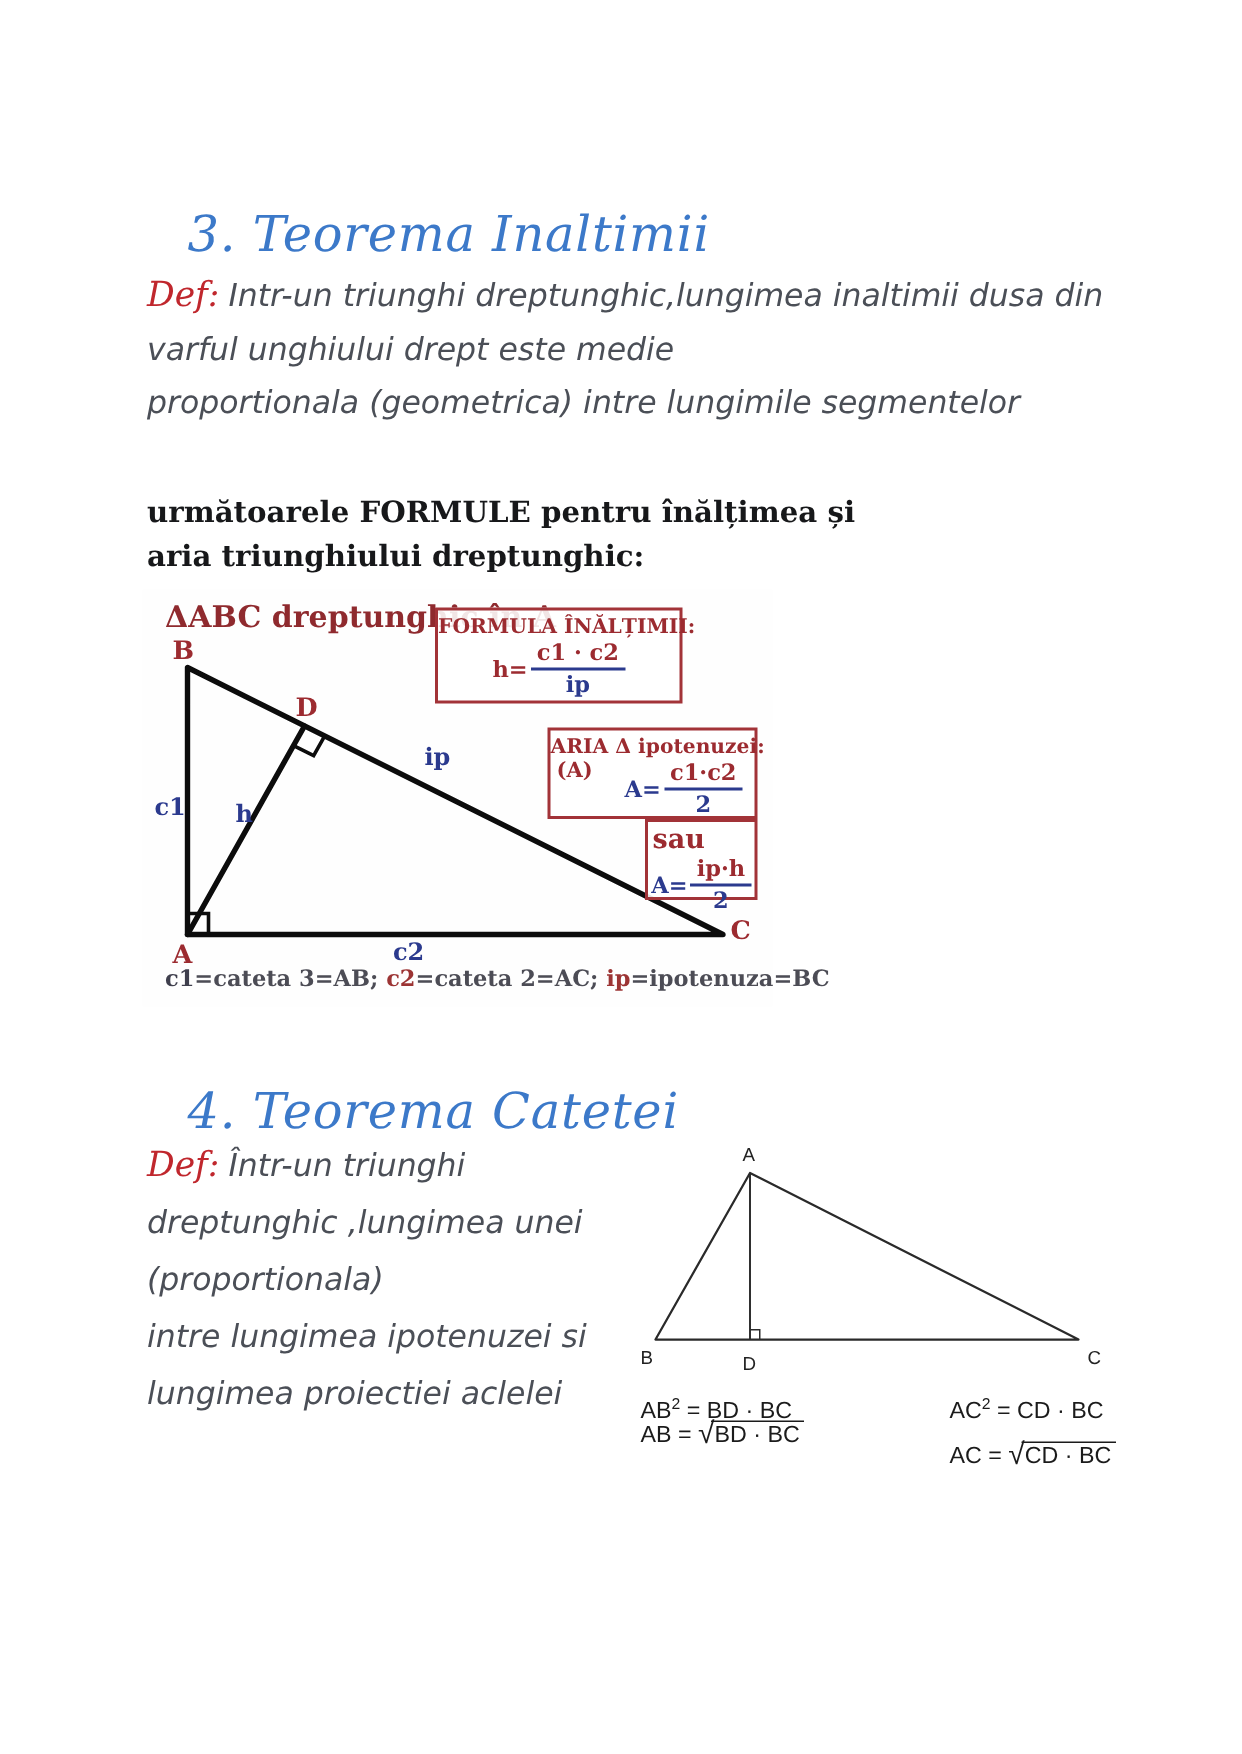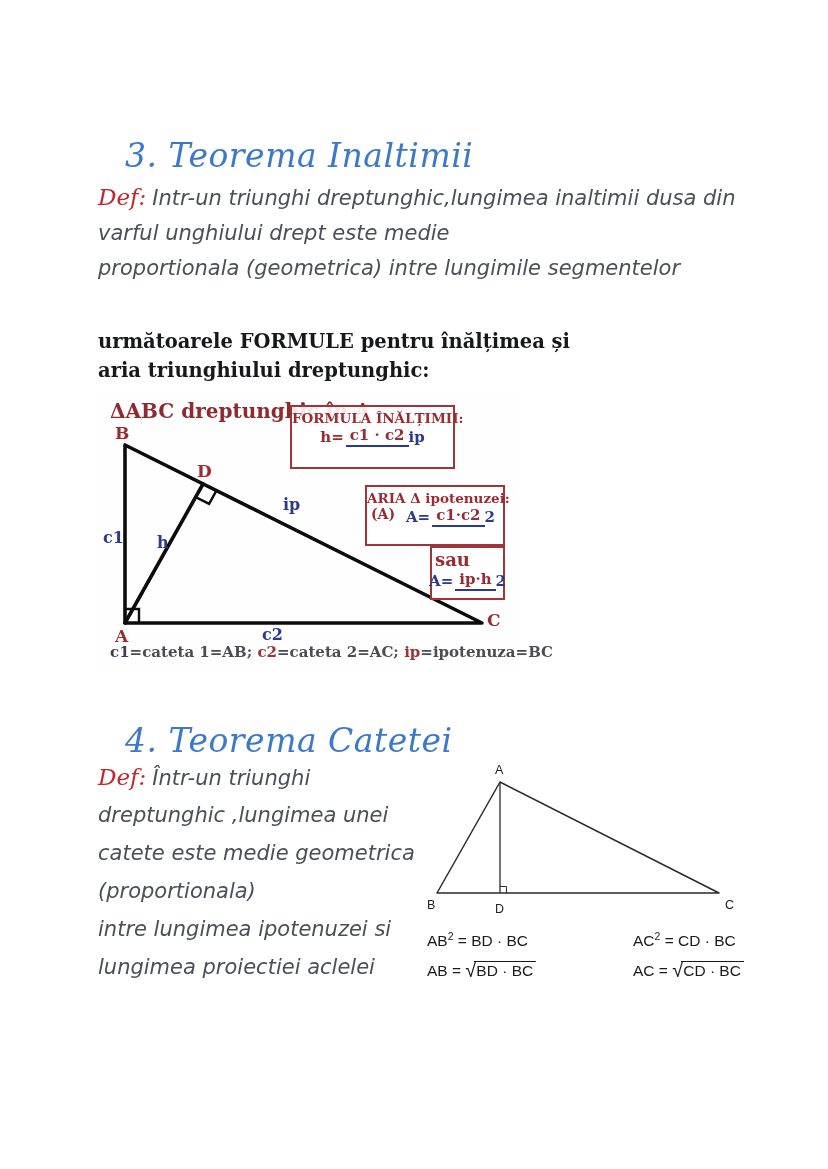--- a/index.html
+++ b/index.html
@@ -43,21 +43,21 @@
   .box2{left:270px;top:92px;width:140px;height:61px;}
   .box3{left:335px;top:153px;width:75px;height:54px;}
   .box-title{
     color:#9c2b30;font-weight:700;font-family:"DejaVu Serif",serif;
     font-size:13.5px;text-align:center;padding-top:3px;white-space:nowrap;
   }
   .formula{
     display:flex;align-items:center;justify-content:center;
     font-family:"DejaVu Serif",serif;font-weight:700;font-size:15px;margin-top:1px;
   }
-  .frac{display:inline-flex;align-items:center;margin-left:2px;line-height:1.1;}
+  .frac{display:inline-flex;flex-direction:column;align-items:center;margin-left:2px;line-height:1.1;}
   .frac .num{color:#9c2b30;border-bottom:2px solid #2b3a8e;padding:0 4px 1px;}
   .frac .den{color:#2b3a8e;padding-top:1px;}
   .lhs-maroon{color:#9c2b30;}
   .lhs-navy{color:#2b3a8e;}
   .box2-row{display:flex;align-items:flex-start;justify-content:space-between;padding:0 8px 0 4px;}
   .subtitle-maroon{color:#9c2b30;font-weight:700;font-family:"DejaVu Serif",serif;font-size:14px;}
   .sau-title{
     color:#9c2b30;font-weight:700;font-family:"DejaVu Serif",serif;
     font-size:18px;text-align:left;padding:1px 0 0 3px;
   }
@@ -154,30 +154,29 @@
     <div class="formula">
       <span class="lhs-navy">A=</span>
       <span class="frac">
         <span class="num">ip·h</span>
         <span class="den">2</span>
       </span>
     </div>
   </div>
 
   <div class="d1-caption">
-    <span class="cap-dark">c1</span><span>=cateta 1=AB; </span><span class="cap-red">c2</span><span>=cateta 2=AC; </span><span class="cap-red">ip</span><span>=ipotenuza=BC</span>
+    <span class="cap-dark">c1</span><span>=cateta 3=AB; </span><span class="cap-red">c2</span><span>=cateta 2=AC; </span><span class="cap-red">ip</span><span>=ipotenuza=BC</span>
   </div>
 </div>
 
 <div class="abs h-blue" style="left:125px;top:721px">4. Teorema Catetei</div>
 
 <div class="abs para para4" style="left:98px;top:758px">
   <div class="pline"><span class="def-label">Def:</span><span>Într-un triunghi</span></div>
   <div class="pline">dreptunghic ,lungimea unei</div>
-  <div class="pline">catete este medie geometrica</div>
   <div class="pline">(proportionala)</div>
   <div class="pline">intre lungimea ipotenuzei si</div>
   <div class="pline">lungimea proiectiei aclelei</div>
 </div>
 
 <div class="abs d2">
   <svg width="345" height="170" viewBox="0 0 345 170">
     <path d="M85,30 L22,141 L304,141 Z" fill="none" stroke="#2a2a2a" stroke-width="1.5" stroke-linejoin="round"></path>
     <path d="M85,30 L85,141" fill="none" stroke="#2a2a2a" stroke-width="1.3"></path>
     <path d="M85,134.5 L91.5,134.5 L91.5,141" fill="none" stroke="#2a2a2a" stroke-width="1"></path>
@@ -186,19 +185,19 @@
     <text x="80" y="161" class="svg-plain">D</text>
     <text x="310" y="157" class="svg-plain">C</text>
   </svg>
 
   <div class="f-row" style="left:12px;top:178px">
     <span>AB</span><sup>2</sup><span> = BD · BC</span>
   </div>
   <div class="f-row" style="left:218px;top:178px">
     <span>AC</span><sup>2</sup><span> = CD · BC</span>
   </div>
-  <div class="f-row" style="left:12px;top:206px">
+  <div class="f-row" style="left:12px;top:192px">
     <span>AB = </span><span class="sqrt">√</span><span class="rad">BD · BC</span>
   </div>
   <div class="f-row" style="left:218px;top:206px">
     <span>AC = </span><span class="sqrt">√</span><span class="rad">CD · BC</span>
   </div>
 </div>
 
 </body></html>

